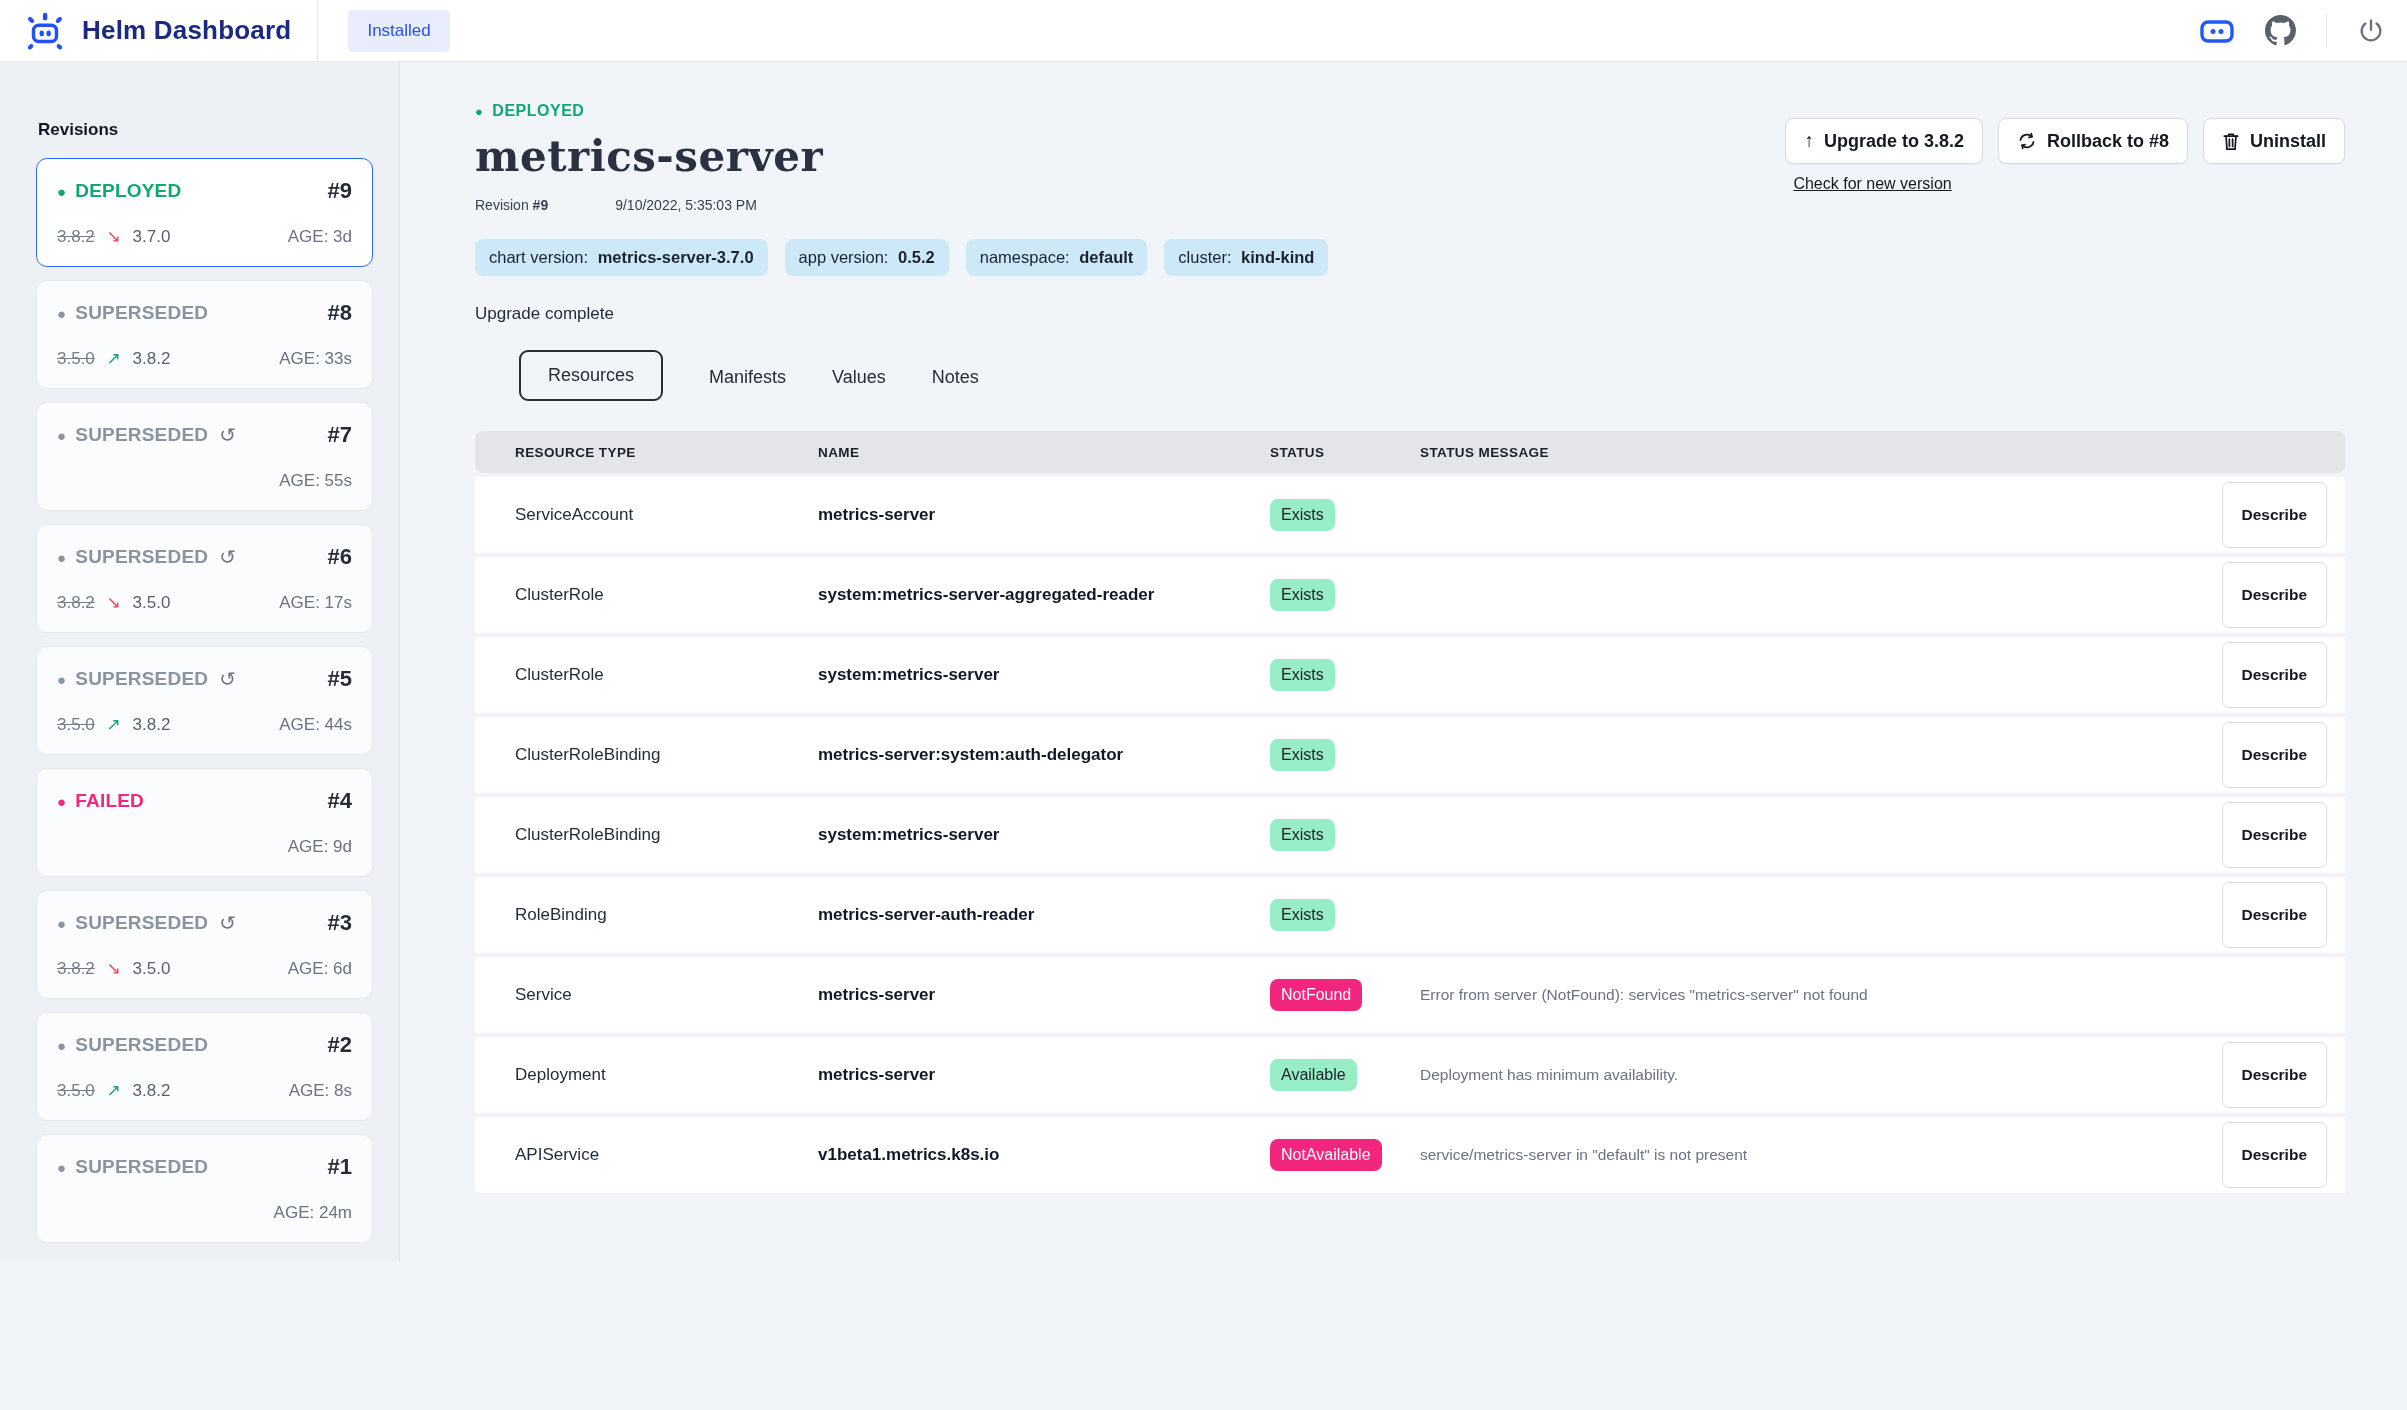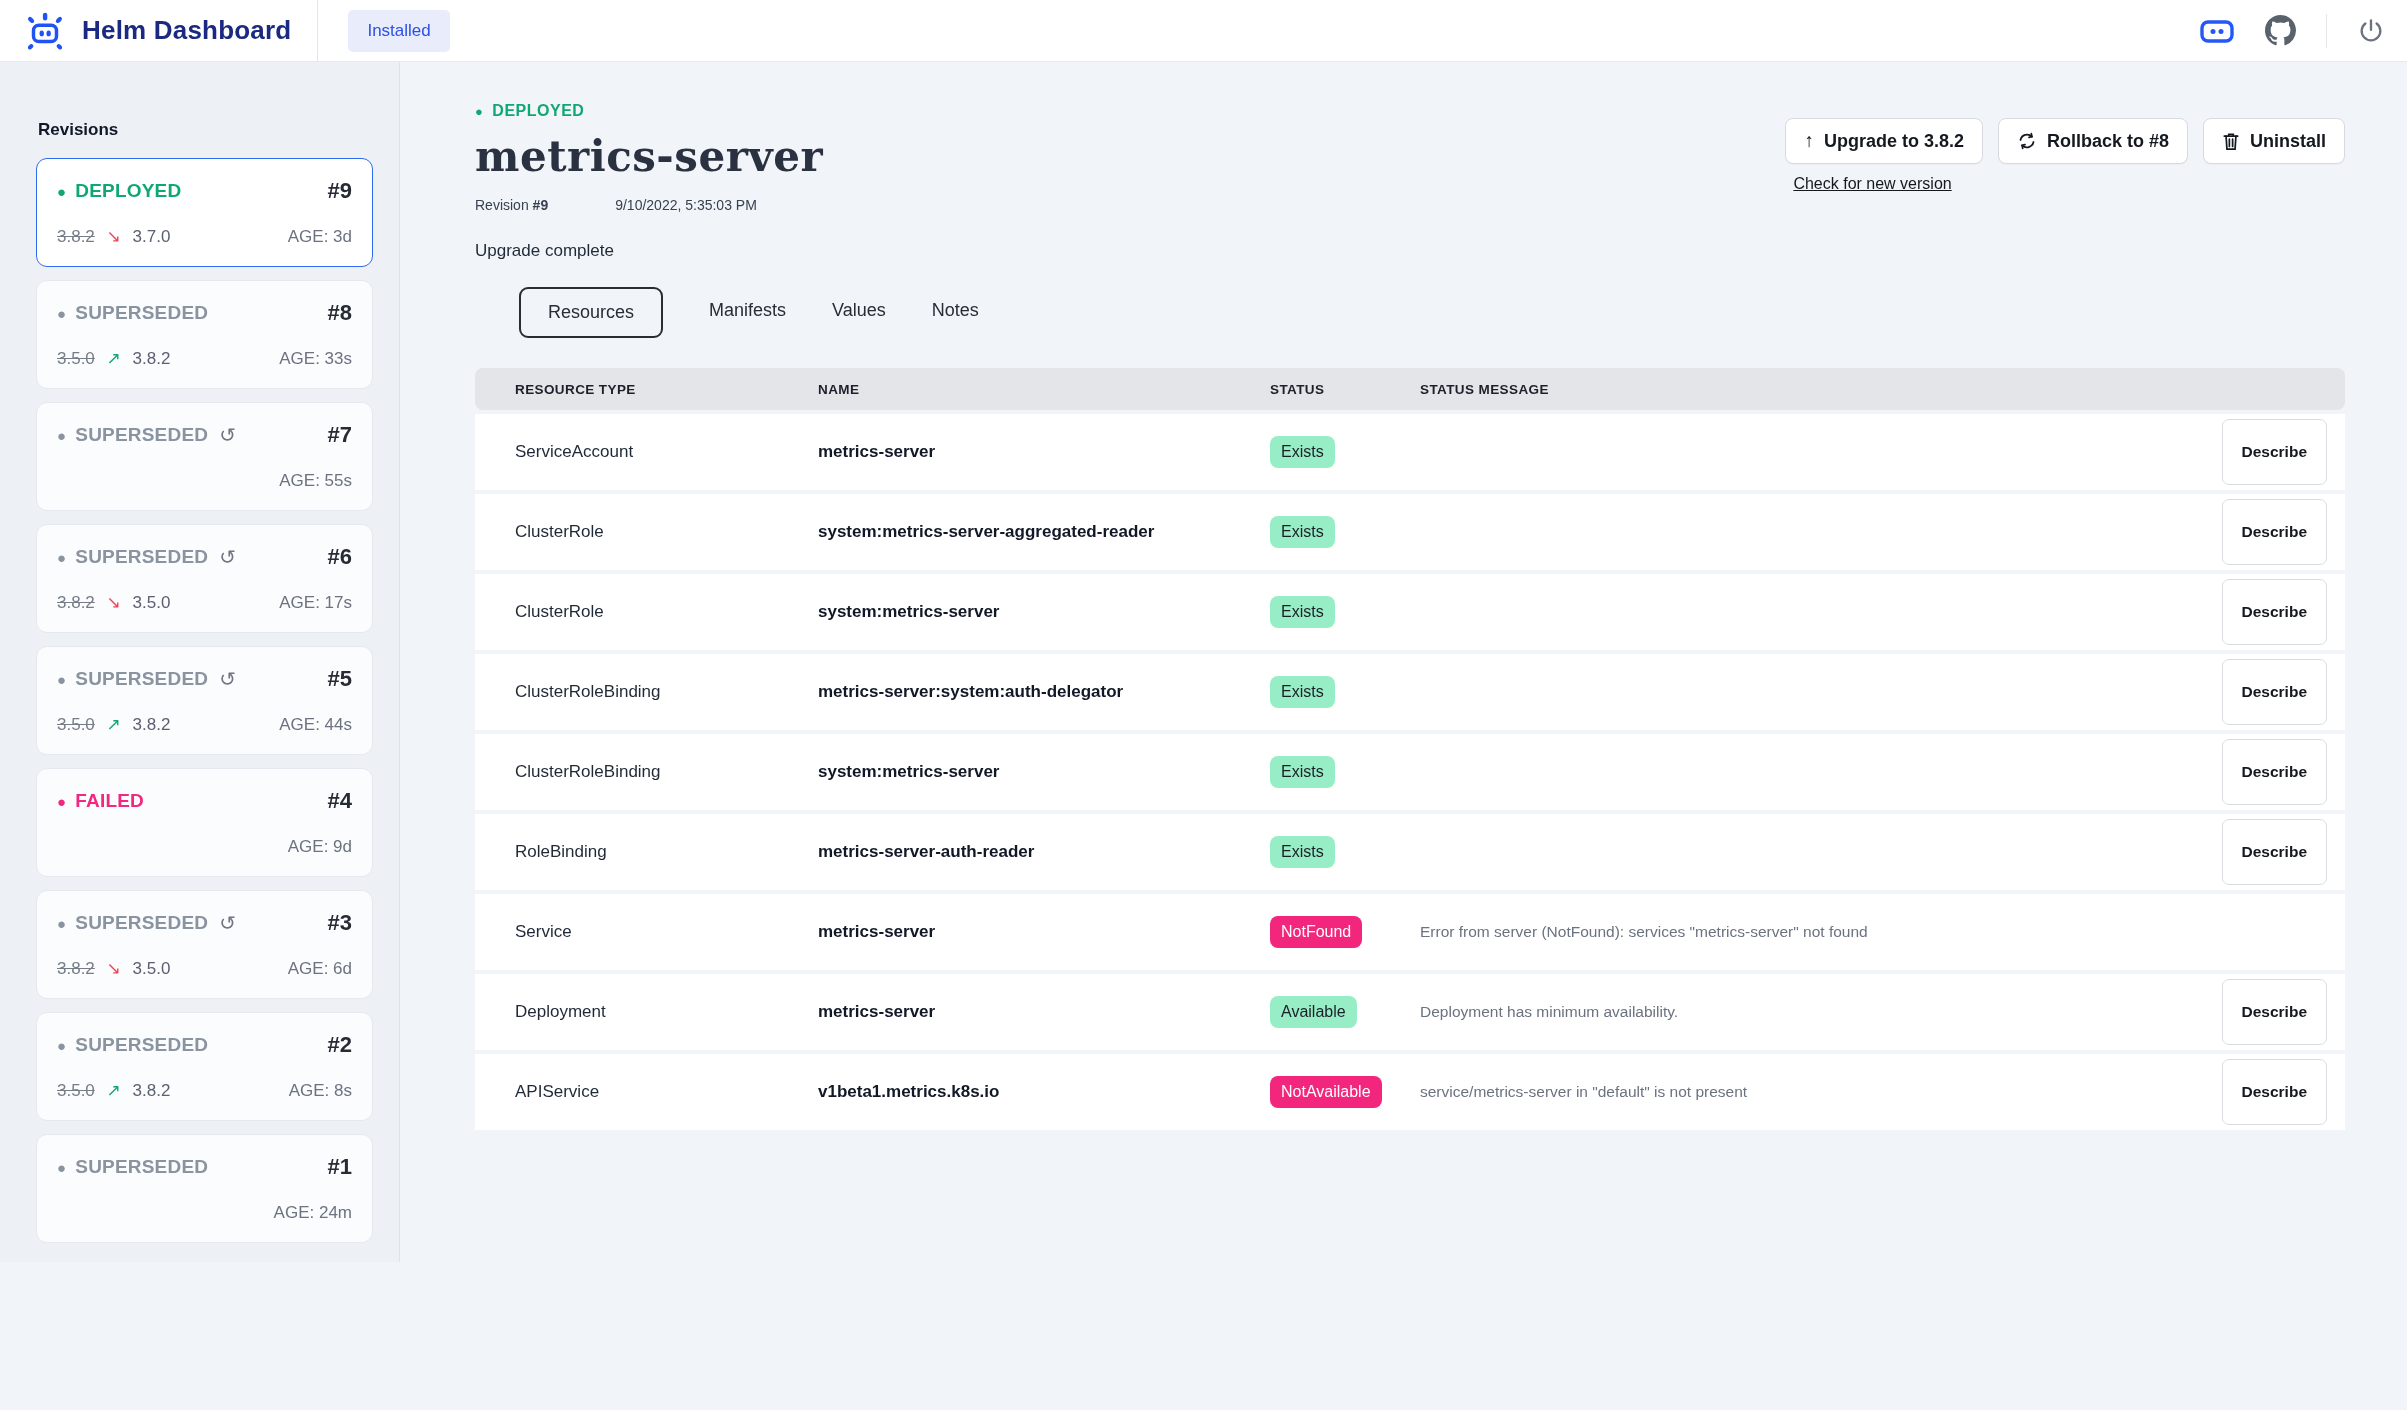--- a/index.html
+++ b/index.html
@@ -51,21 +51,21 @@
   .actions-row{display:flex;gap:15px;}
   .act-btn{display:flex;align-items:center;gap:10px;background:#ffffff;border:1px solid #d6dae0;border-radius:8px;padding:11px 18px;font-size:18px;font-weight:700;color:#14181f;cursor:pointer;box-shadow:0 1px 1px rgba(0,0,0,.03);font-family:"Liberation Sans",sans-serif;}
   .act-btn .glyph{font-weight:400;font-size:19px;}
   .check-link{margin-top:11px;margin-left:8px;font-size:16px;color:#15181d;text-decoration:underline;cursor:pointer;width:max-content;}
 
   .badges{display:flex;gap:17px;margin-top:26px;}
   .badge{background:#cde9f8;border-radius:8px;padding:9px 14px;font-size:16.5px;color:#1d232e;}
   .badge b{margin-left:5px;}
   .status-line{margin-top:28px;font-size:17px;color:#1f2937;}
 
-  .tabs{display:flex;align-items:flex-start;gap:46px;margin-top:26px;padding-left:44px;}
+  .tabs{display:flex;align-items:flex-end;gap:46px;margin-top:26px;padding-left:44px;}
   .tab{font-size:18px;color:#272c35;cursor:pointer;padding:13px 0;}
   .tab.active{border:2px solid #272c35;border-radius:9px;padding:13px 27px;background:transparent;}
 
   
   .res-table{margin-top:30px;}
   .t-head,.t-row{display:grid;grid-template-columns:303px 452px 150px auto 130px;align-items:center;padding-left:40px;padding-right:18px;box-sizing:border-box;}
   .t-head{background:#e3e5e9;border-radius:8px;height:42px;}
   .t-head span{font-size:13.5px;font-weight:700;color:#1b202a;letter-spacing:.4px;}
   .t-row{background:#ffffff;border-radius:0;height:76px;margin-top:4px;}
   .r-type{font-size:17px;color:#1f2937;}
@@ -329,20 +329,29 @@
                   <path d="M8.2 9v8M11.8 9v8"></path>
                 </svg>
               </span>
               <span>Uninstall</span>
             </button>
           </div>
           <a class="check-link">Check for new version</a>
         </div>
       </div>
 
+      <div class="badges" id="badges">
+  <span class="badge"><span>chart version: </span><b>metrics-server-3.7.0</b></span>
+
+  <span class="badge"><span>app version: </span><b>0.5.2</b></span>
+
+  <span class="badge"><span>namespace: </span><b>default</b></span>
+
+  <span class="badge"><span>cluster: </span><b>kind-kind</b></span>
+</div>
 
       <div class="status-line">Upgrade complete</div>
 
       <div class="tabs" id="tabs">
   <span class="tab active">Resources</span>
 
   <span class="tab">Manifests</span>
 
   <span class="tab">Values</span>
 

